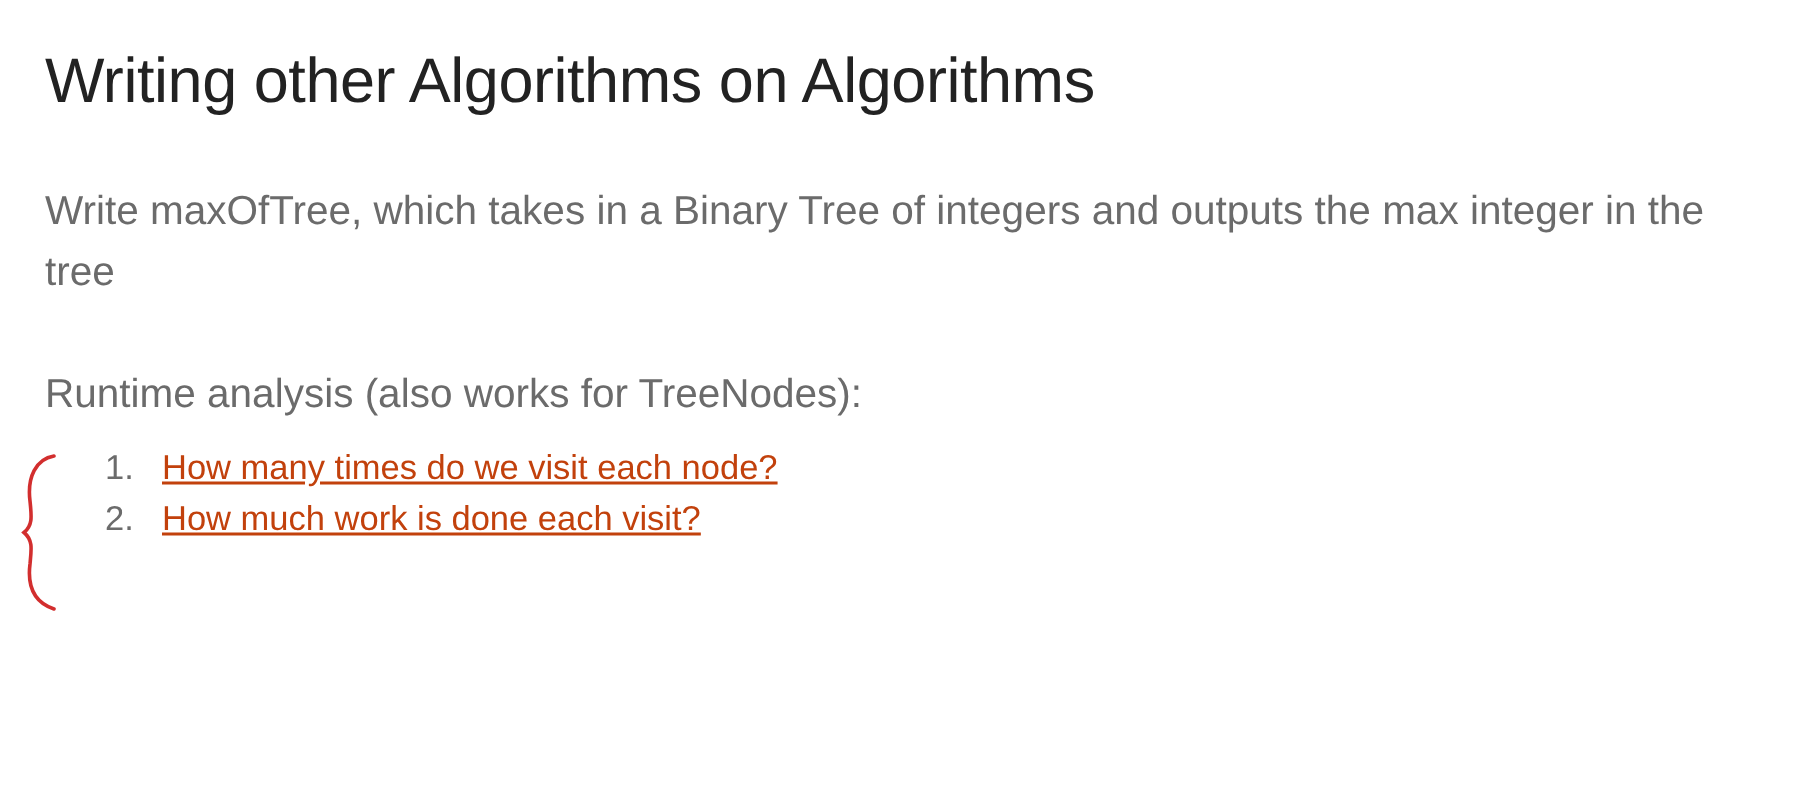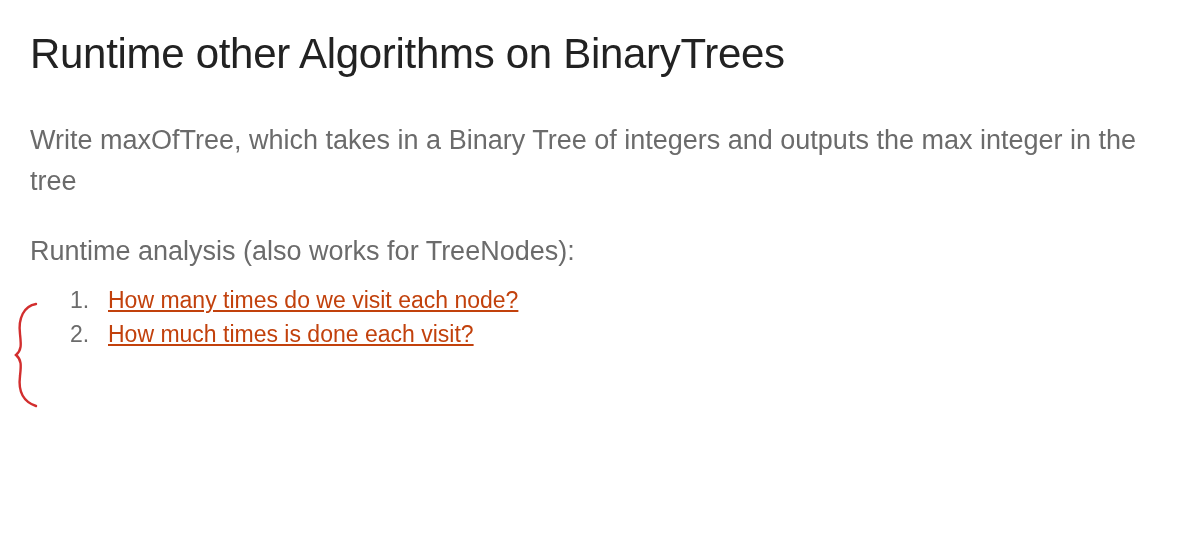--- a/index.html
+++ b/index.html
@@ -21,21 +21,21 @@
       font-weight: 400;
       color: #222222;
       margin-bottom: 42px;
       letter-spacing: -0.3px;
     }
     .paragraph {
       font-size: 27px;
       font-weight: 400;
       color: #6b6b6b;
       line-height: 1.5;
-      margin-bottom: 30px;
+      margin-bottom: 41px;
     }
     .subhead {
       font-size: 27px;
       font-weight: 400;
       color: #6b6b6b;
       line-height: 1.5;
       margin-bottom: 11px;
     }
     .list {
       list-style: none;
@@ -60,26 +60,26 @@
     }
     .annotation-brace {
       position: absolute;
       left: 6px;
       top: 300px;
     }
   </style>
 </head>
 <body>
 
-<h1 class="title">Runtime other Algorithms on BinaryTrees</h1>
+<h1 class="title">Writing other Algorithms on Algorithms</h1>
 
 <p class="paragraph">Write maxOfTree, which takes in a Binary Tree of integers and outputs the max integer in the tree</p>
 
 <p class="subhead">Runtime analysis (also works for TreeNodes):</p>
 
 <ol class="list">
   <li class="list-item">How many times do we visit each node?</li>
-  <li class="list-item">How much times is done each visit?</li>
+  <li class="list-item">How much work is done each visit?</li>
 </ol>
 
 <svg class="annotation-brace" width="40" height="110" viewBox="0 0 40 110">
   <path d="M 30 4 C 18 6, 12 18, 14 34 C 15 44, 16 50, 10 55 C 16 60, 15 66, 14 76 C 12 92, 18 102, 30 106" stroke="#d22e2e" stroke-width="2.4" fill="none" stroke-linecap="round"></path>
 </svg>
 
 </body></html>

